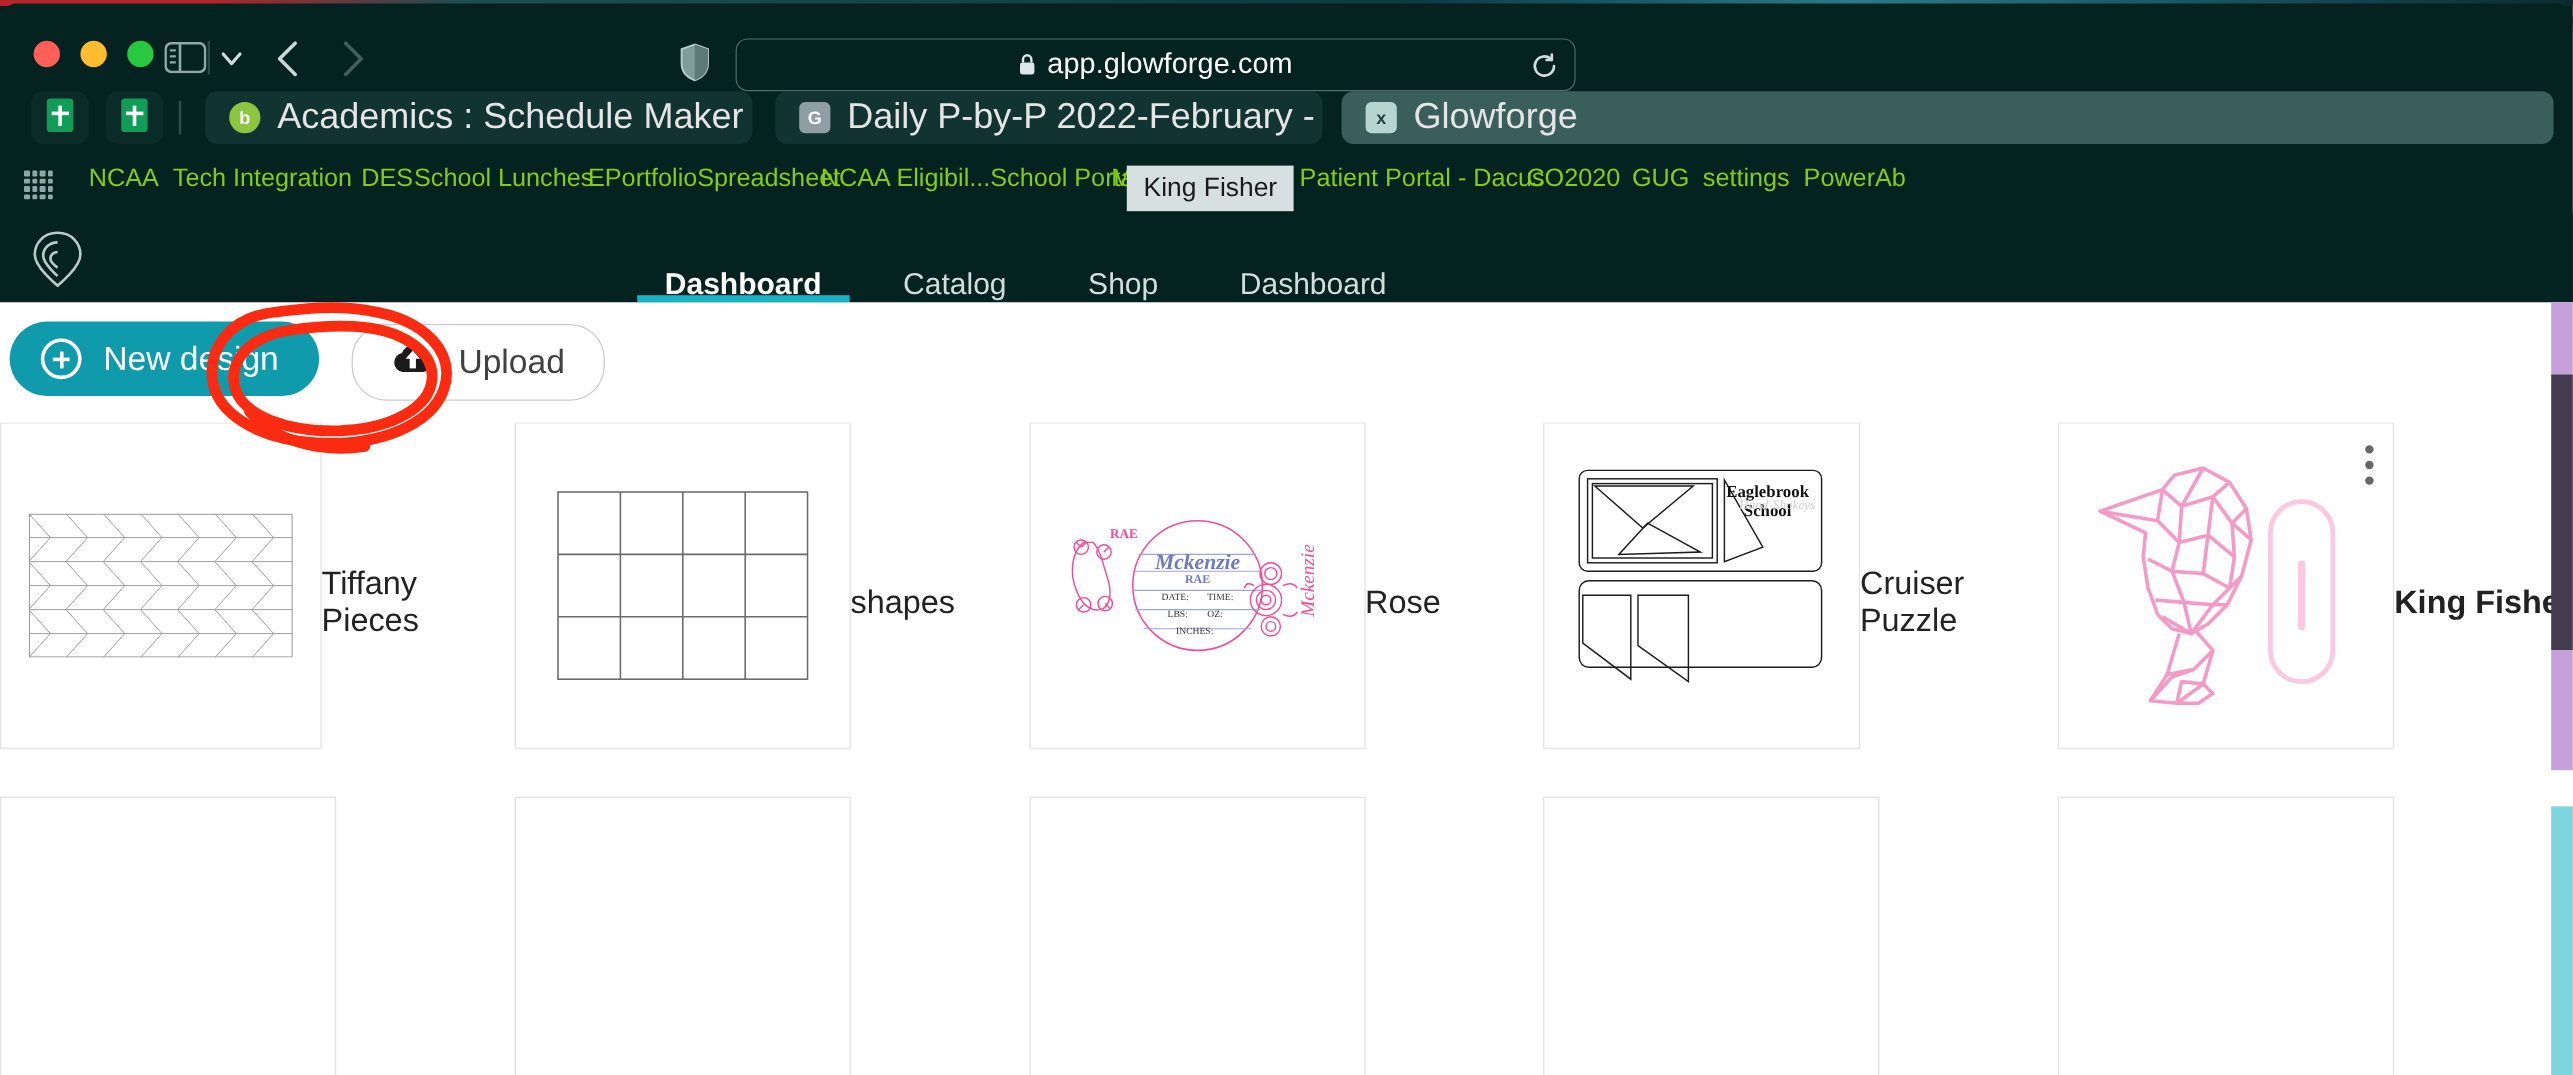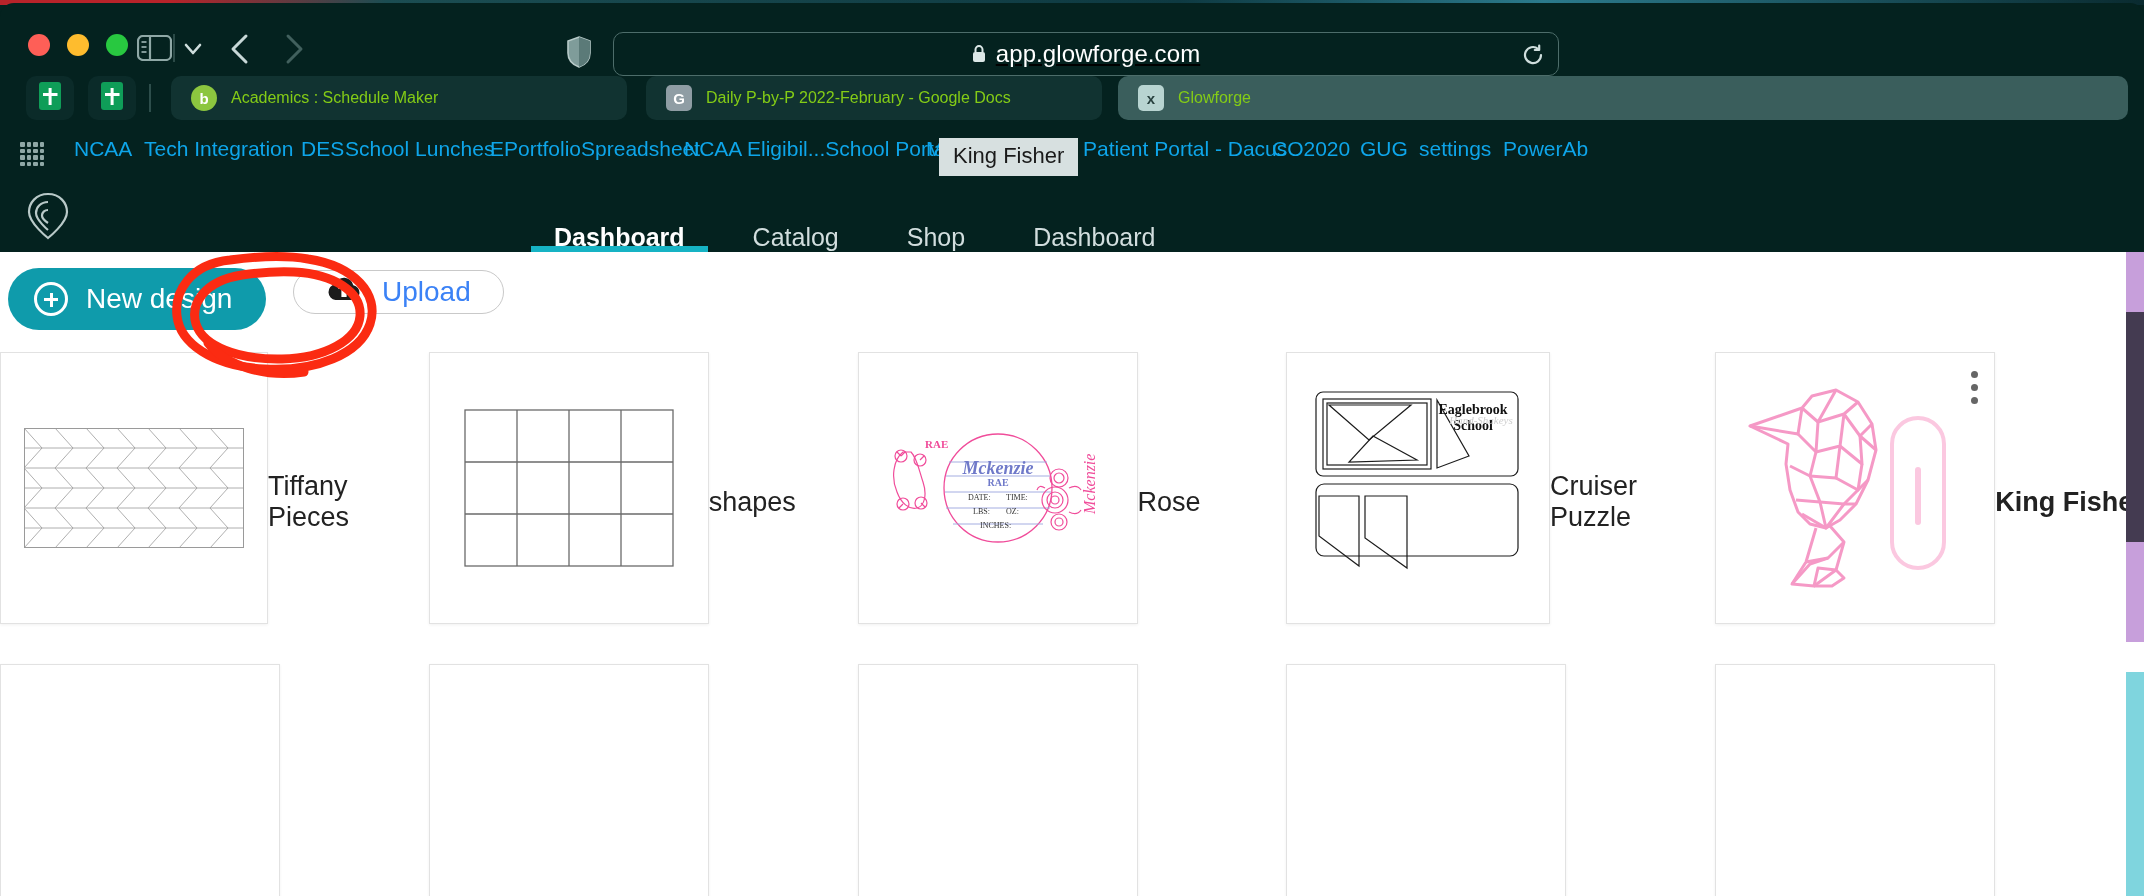--- a/index.html
+++ b/index.html
@@ -37,23 +37,23 @@
   .sidebar-btn svg { display: block; }
   .chev-btn { position: absolute; left: 181px; top: 24px; width: 24px; height: 22px; }
   .divider-v { position: absolute; left: 173px; top: 20px; width: 2px; height: 28px; background: #2b4a47; }
 
   .nav-back { position: absolute; left: 226px; top: 18px; width: 30px; height: 34px; }
   .nav-fwd  { position: absolute; left: 278px; top: 18px; width: 30px; height: 34px; }
 
   .shield { position: absolute; left: 566px; top: 22px; width: 26px; height: 32px; }
 
   .urlbar {
-    position: absolute; left: 613px; top: 18px; width: 946px; height: 44px;
+    position: absolute; left: 613px; top: 18px; width: 700px; height: 44px;
     border: 1.5px solid #4d6d6a; border-radius: 10px;
-    display: flex; align-items: center; justify-content: center; gap: 10px; text-decoration: underline;
+    display: flex; align-items: center; justify-content: center; gap: 10px;
   }
   .lock-icon { width: 14px; height: 18px; position: relative; }
   .url-text { color: #ffffff; font-size: 24px; letter-spacing: 0.1px; }
   .reload { position: absolute; right: 14px; top: 11px; width: 22px; height: 22px; }
 
   
   .tabstrip { position: absolute; left: 0; top: 76px; width: 2144px; height: 48px; }
   .pin-tab {
     position: absolute; top: 0; width: 48px; height: 44px;
     background: #0b2b29; border-radius: 10px;
@@ -61,31 +61,31 @@
   }
   .pin-tab.a { left: 26px; }
   .pin-tab.b { left: 88px; }
   .pin-sep { position: absolute; left: 149px; top: 8px; width: 2px; height: 28px; background: #2d4e4b; }
   .tab {
     position: absolute; top: 0; height: 44px; border-radius: 10px;
     display: flex; align-items: center; padding-left: 20px; gap: 14px;
   }
   .tab.inactive { background: #113331; }
   .tab.active { background: #3a5e5c; }
-  .tab-label { color: #84cc16; font-size: 16px; white-space: nowrap; overflow: hidden; }
+  .tab-label { color: #e5e5e5; font-size: 30px; white-space: nowrap; overflow: hidden; }
   .favicon { width: 26px; height: 26px; border-radius: 5px; flex: 0 0 26px;
              display: flex; align-items: center; justify-content: center;
              font-size: 15px; font-weight: bold; }
 
   
   .bookmarks { position: absolute; left: 0; top: 130px; width: 2144px; height: 48px; }
   .grid-icon { position: absolute; left: 20px; top: 12px; width: 24px; height: 24px;
                display: grid; grid-template-columns: repeat(4,1fr); grid-template-rows: repeat(4,1fr); gap: 2px; }
   .grid-icon i { background: #8fa8a6; border-radius: 1px; display: block; }
-  .bm { position: absolute; top: 7px; color: #0ea5e9; font-size: 21px; white-space: nowrap; }
+  .bm { position: absolute; top: 7px; color: #84cc16; font-size: 21px; white-space: nowrap; }
   .tooltip {
     position: absolute; left: 939px; top: 138px;
     background: #d7e0e0; color: #1a1a1a; font-size: 22px;
     padding: 5px 14px 7px 14px; z-index: 40; white-space: nowrap;
   }
 
   
   .gf-nav { position: absolute; left: 0; top: 178px; width: 2144px; height: 74px; background: #04221f; }
   .gf-logo { position: absolute; left: 22px; top: 12px; width: 52px; height: 52px; }
   .gf-tabs { position: absolute; left: 520px; top: 0; height: 74px; display: flex; align-items: center; gap: 0; }
@@ -106,23 +106,23 @@
     position: absolute; left: 8px; top: 0; height: 62px; padding: 0 34px 0 26px;
     background: #0f9bab; border-radius: 31px; display: flex; align-items: center; gap: 18px;
     color: #ffffff; font-size: 28px;
   }
   .plus-circle { width: 34px; height: 34px; border: 3px solid #ffffff; border-radius: 50%; position: relative; flex: 0 0 34px; }
   .plus-circle::before, .plus-circle::after { content: ""; position: absolute; background: #ffffff; }
   .plus-circle::before { left: 7px; top: 13px; width: 14px; height: 3px; }
   .plus-circle::after { left: 12.5px; top: 7.5px; width: 3px; height: 14px; }
 
   .btn-outline {
-    position: absolute; top: 2px; height: 44px; padding: 0 32px;
+    position: absolute; top: 2px; height: 64px; padding: 0 32px;
     background: #ffffff; border: 1.5px solid #c9c9c9; border-radius: 29px;
-    display: flex; align-items: center; gap: 20px; color: #3b82f6; font-size: 28px;
+    display: flex; align-items: center; gap: 20px; color: #404040; font-size: 28px;
   }
   .btn-upload { left: 293px; }
   .btn-trace { left: 504px; }
 
   
   .annotation {
     position: absolute; left: 168px; top: -20px; width: 230px; height: 140px;
     pointer-events: none; z-index: 30;
   }
 

